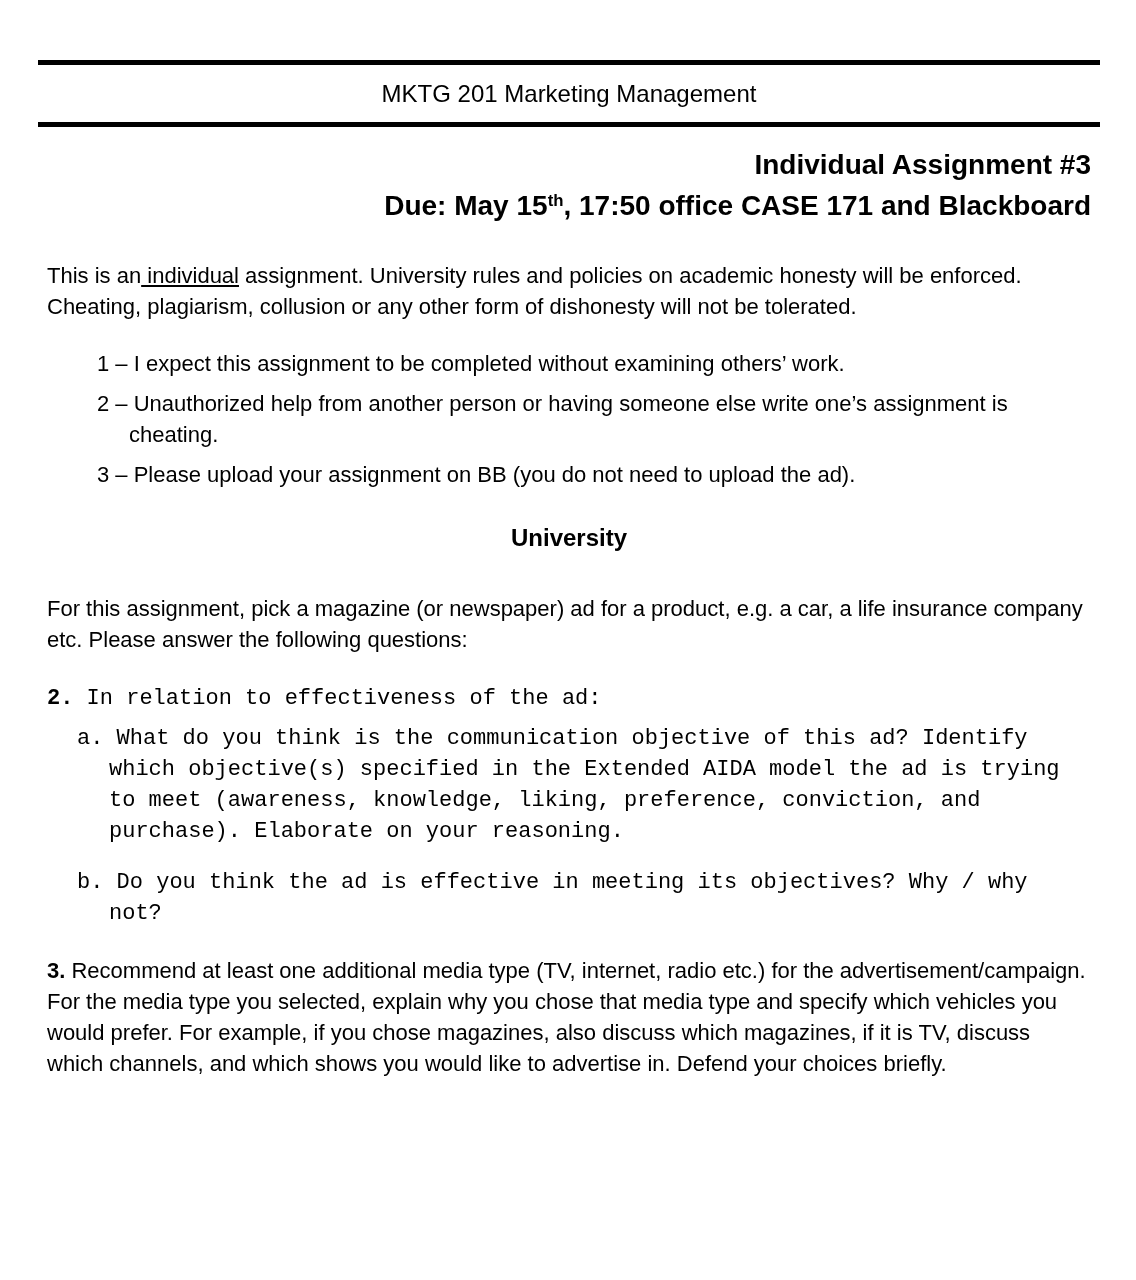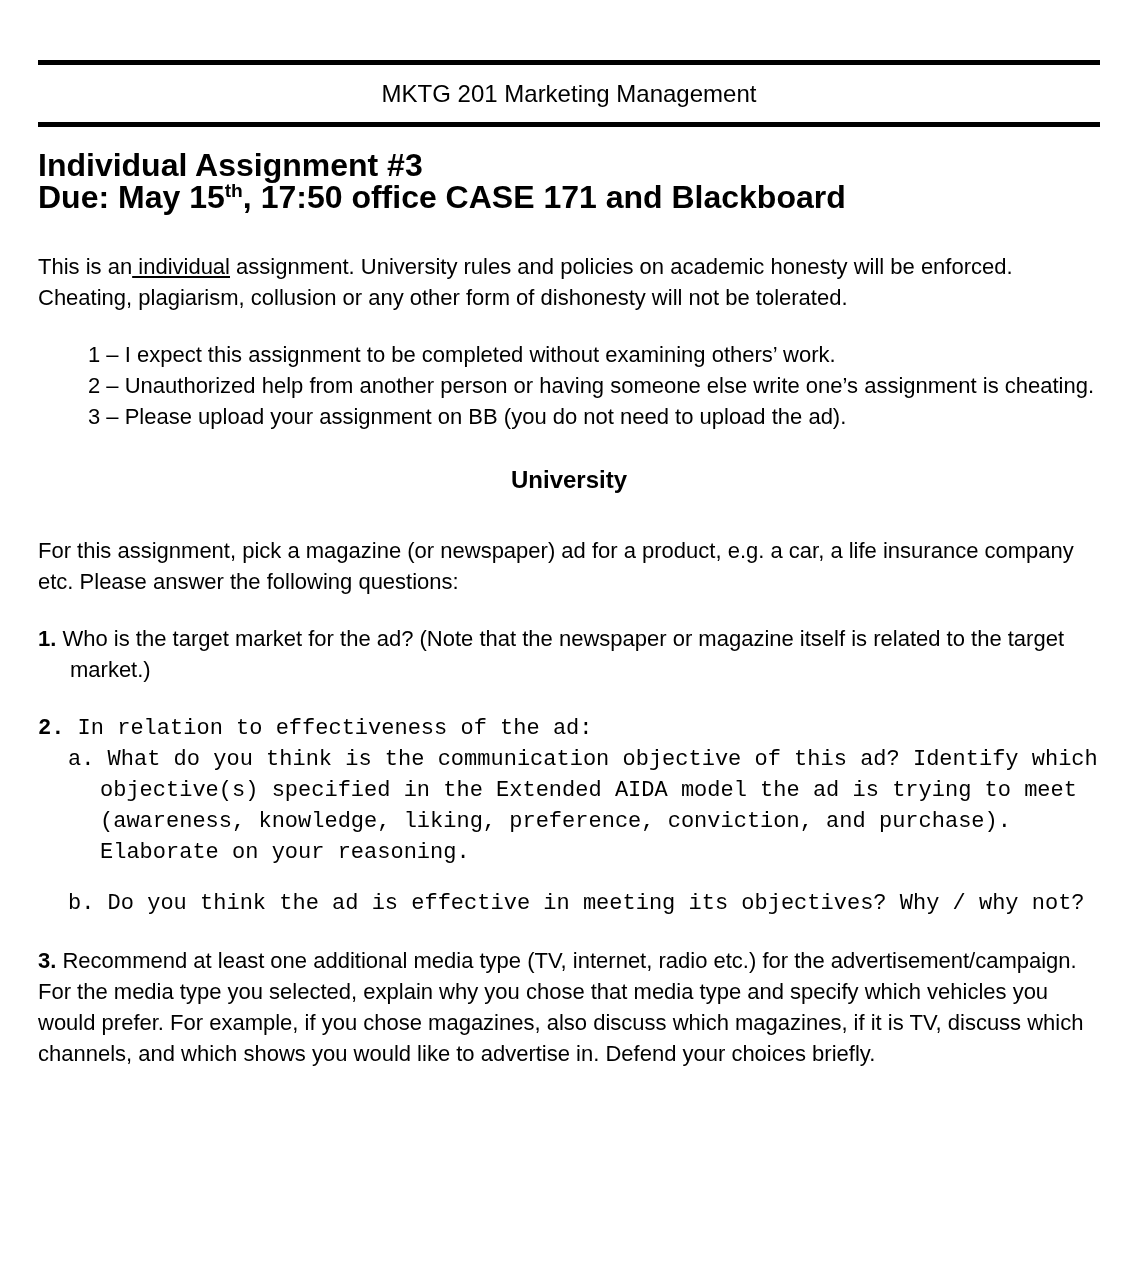--- a/index.html
+++ b/index.html
@@ -27,33 +27,33 @@
   .hrule-divider { margin-top: 12px; }
 
   .doc-header {
     margin-top: 12px;
     text-align: center;
     font-size: 24px;
     line-height: 33px;
   }
   .assignment-head {
     margin-top: 22px;
-    text-align: left;
-    font-size: 32px;
+    text-align: right;
+    font-size: 28px;
     line-height: 32px;
     font-weight: bold;
   }
   sup {
     font-size: 0.6em;
     line-height: 0;
     vertical-align: baseline;
     position: relative;
     top: -0.55em;
   }
-  p { margin: 0; }
+  p { margin: 9px; }
 
   .intro { margin-top: 38px; }
   .underline { text-decoration: underline; }
   .italic { font-style: italic; }
 
   .rules { margin-top: 26px; }
   .rule-item {
     padding-left: 82px;
     text-indent: -32px;
   }
@@ -103,21 +103,20 @@
   <div class="rules">
     <p class="rule-item">1 – I expect this assignment to be completed without examining others’ work.</p>
     <p class="rule-item">2 – Unauthorized help from another person or having someone else write one’s assignment is cheating.</p>
     <p class="rule-item">3 – Please upload your assignment on BB (you do not need to upload the ad).</p>
   </div>
 
   <p class="section-heading">University</p>
 
   <p class="section-intro">For this assignment, pick a magazine (or newspaper) ad for a product, e.g. a car, a life insurance company etc. Please answer the following questions:</p>
 
-  <p class="question-1"><b>1.</b> <span>Who is the target market for the ad? (Note that the newspaper or magazine itself is related to the target market.)</span></p>
 
   <div class="question-2">
     <p><b>2.</b> <span>In relation to effectiveness of the ad:</span></p>
     <p class="subquestion"><span>a.</span> <span>What do you think is the communication objective of this ad? Identify which objective(s) specified in the Extended AIDA model the ad is trying to meet (awareness, knowledge, liking, preference, conviction, and purchase). Elaborate on your reasoning.</span></p>
     <p class="subquestion subquestion-b"><span>b.</span> <span>Do you think the ad is effective in meeting its objectives? Why / why not?</span></p>
   </div>
 
   <p class="question-3"><b>3.</b> <span>Recommend at least one additional media type (TV, internet, radio etc.) for the advertisement/campaign. For the media type you selected, explain why you chose that media type and specify which vehicles you would prefer. For example, if you chose magazines, also discuss which magazines, if it is TV, discuss which channels, and which shows you would like to advertise in.  Defend your choices briefly.</span></p>
 
 </div>

